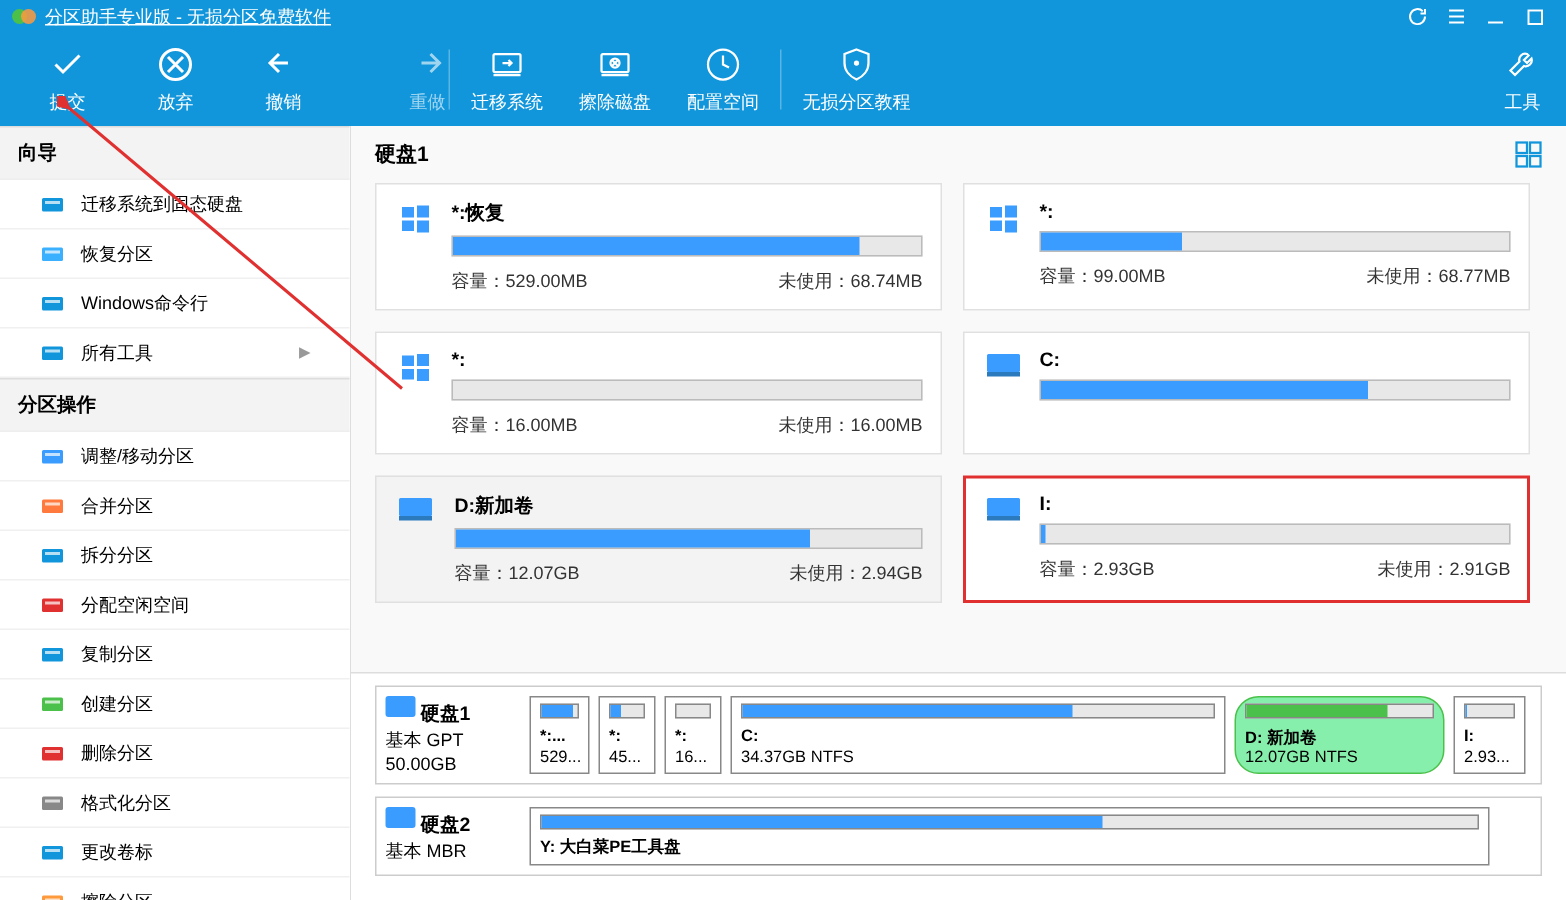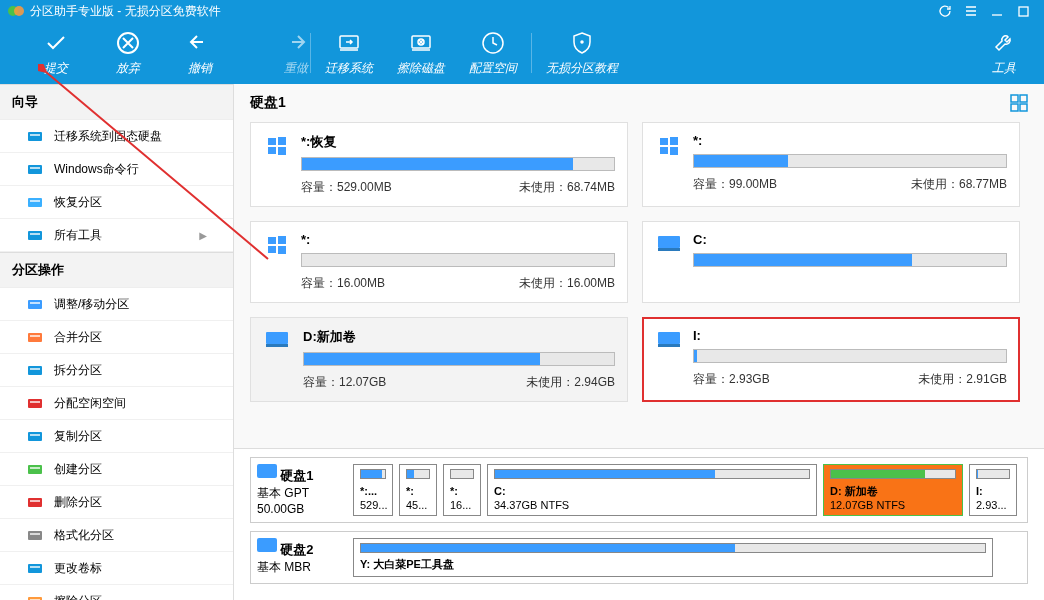--- a/index.html
+++ b/index.html
@@ -1,23 +1,23 @@
 <!DOCTYPE html>
 <html><head>
 <meta charset="utf-8">
 <style>
 * { margin: 0; padding: 0; box-sizing: border-box; font-family: "Microsoft YaHei", sans-serif; }
 body { width: 1044px; height: 600px; overflow: hidden; background: #fff; position: relative; }
 
-.titlebar { height: 22px; background: #1296db; display: flex; align-items: center; padding: 0 8px; color: #fff; font-size: 12px; }
+.titlebar { height: 22px; background: #1296db; display: flex; align-items: center; padding: 0 8px; color: #fff; font-size: 12px; text-decoration: underline; }
 .titlebar .logo { width: 16px; height: 16px; margin-right: 6px; display: flex; align-items: center; justify-content: center; }
 .titlebar .spacer { flex: 1; }
 .titlebar .win-btn { width: 26px; height: 22px; display: flex; align-items: center; justify-content: center; cursor: pointer; }
 
-.toolbar { height: 62px; background: #1296db; display: flex; align-items: center; color: #fff; padding: 0 20px; font-style: italic; }
+.toolbar { height: 62px; background: #1296db; display: flex; align-items: center; color: #fff; padding: 0 9px; }
 .tool-btn { width: 72px; height: 62px; display: flex; flex-direction: column; align-items: center; justify-content: center; font-size: 12px; cursor: pointer; position: relative; }
 .tool-btn.disabled { opacity: 0.6; align-items: flex-end; }
 .tool-btn .icon { width: 26px; height: 26px; display: flex; align-items: center; justify-content: center; margin-bottom: 4px; }
 .tool-sep { width: 1px; height: 40px; background: rgba(255,255,255,0.3); margin: 0 2px; }
 
 .main { display: flex; height: 516px; }
 .sidebar { width: 234px; background: #fff; border-right: 1px solid #ddd; overflow-y: auto; }
 .side-section-title { background: #f3f3f3; padding: 8px 12px; font-size: 13px; font-weight: bold; border-top: 1px solid #ddd; border-bottom: 1px solid #eee; }
 .side-item { display: flex; align-items: center; padding: 7px 26px; font-size: 12px; cursor: pointer; border-bottom: 1px solid #f0f0f0; }
 .side-icon { width: 18px; height: 18px; margin-right: 10px; display: flex; align-items: center; justify-content: center; }
@@ -40,21 +40,21 @@
 
 .disk-summary { padding: 8px 16px; background: #fff; border-top: 1px solid #ddd; }
 .disk-row { display: flex; gap: 6px; margin-bottom: 8px; border: 1px solid #ccc; padding: 6px; align-items: stretch; }
 .disk-info { width: 90px; font-size: 12px; }
 .disk-info .disk-icon { display: inline-block; width: 20px; height: 14px; background: #3b9cff; border-radius: 2px; margin-bottom: 2px; }
 .disk-info .dname { font-weight: bold; font-size: 13px; }
 .disk-part { border: 1px solid #888; padding: 4px 6px; font-size: 11px; display: flex; flex-direction: column; justify-content: space-between; min-width: 38px; }
 .disk-part .pbar { height: 10px; margin-bottom: 4px; border: 1px solid #888; background: #e8e8e8; position: relative; }
 .disk-part .pbar-fill { height: 100%; background: #3b9cff; }
 .disk-part.green .pbar-fill { background: #4bc14b; }
-.disk-part.green { background: #f97316; border-color: #4bc14b; }
+.disk-part.green { background: #86efac; border-color: #4bc14b; border-radius: 16px; }
 
 
 .arrow-line { position: absolute; top: 64px; left: 38px; width: 240px; height: 200px; pointer-events: none; z-index: 50; }
 
 svg { display: block; }
 </style>
 </head>
 <body>
 
 <div class="titlebar">
@@ -183,35 +183,35 @@
               <rect x="1" y="4" width="14" height="9" rx="1" fill="#1296db"></rect>
               <rect x="3" y="6" width="10" height="2" fill="#fff" opacity="0.7"></rect>
             </svg>
           </span>
       <span>迁移系统到固态硬盘</span>
 
     </div>
         <div class="side-item">
       <span class="side-icon">
             <svg width="16" height="16" viewBox="0 0 16 16">
+              <rect x="1" y="4" width="14" height="9" rx="1" fill="#3bb0ff"></rect>
+              <rect x="3" y="6" width="10" height="2" fill="#fff" opacity="0.7"></rect>
+            </svg>
+          </span>
+      <span>恢复分区</span>
+
+    </div>
+        <div class="side-item">
+      <span class="side-icon">
+            <svg width="16" height="16" viewBox="0 0 16 16">
               <rect x="1" y="4" width="14" height="9" rx="1" fill="#1296db"></rect>
               <rect x="3" y="6" width="10" height="2" fill="#fff" opacity="0.7"></rect>
             </svg>
           </span>
       <span>Windows命令行</span>
-
-    </div>
-        <div class="side-item">
-      <span class="side-icon">
-            <svg width="16" height="16" viewBox="0 0 16 16">
-              <rect x="1" y="4" width="14" height="9" rx="1" fill="#3bb0ff"></rect>
-              <rect x="3" y="6" width="10" height="2" fill="#fff" opacity="0.7"></rect>
-            </svg>
-          </span>
-      <span>恢复分区</span>
 
     </div>
         <div class="side-item">
       <span class="side-icon">
             <svg width="16" height="16" viewBox="0 0 16 16">
               <rect x="1" y="4" width="14" height="9" rx="1" fill="#1296db"></rect>
               <rect x="3" y="6" width="10" height="2" fill="#fff" opacity="0.7"></rect>
             </svg>
           </span>
       <span>所有工具</span>

